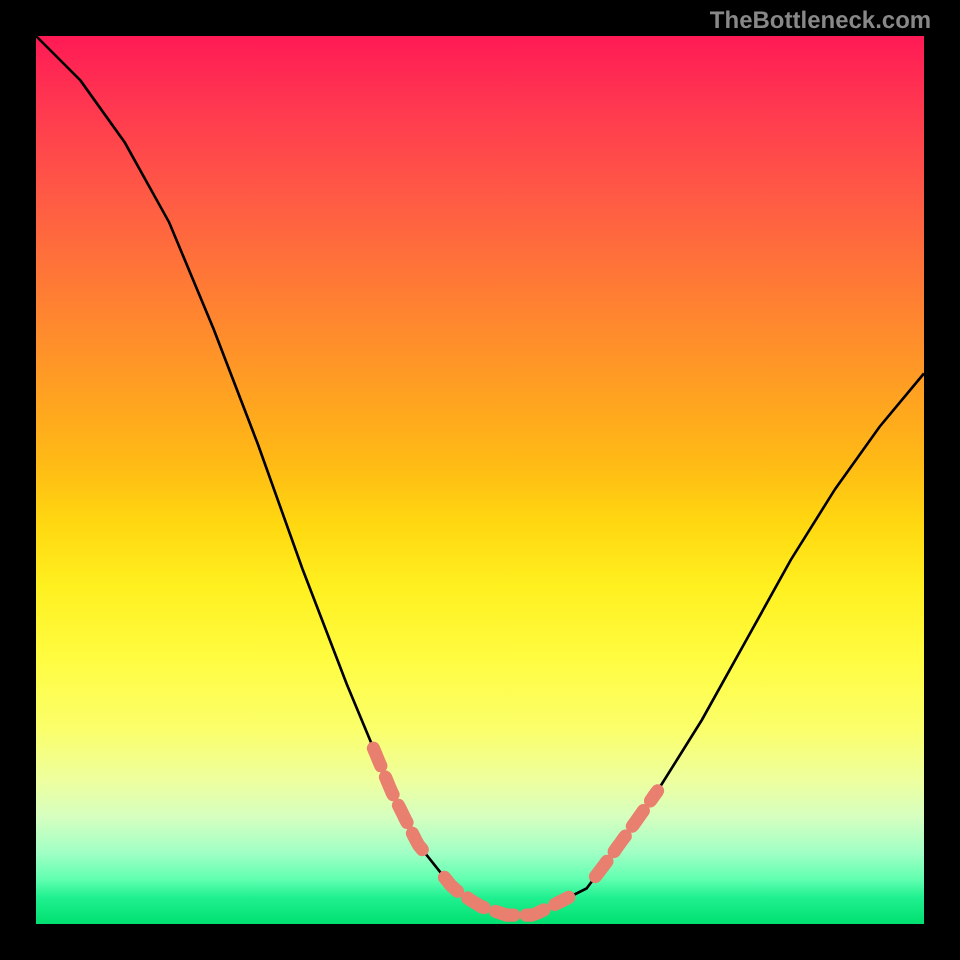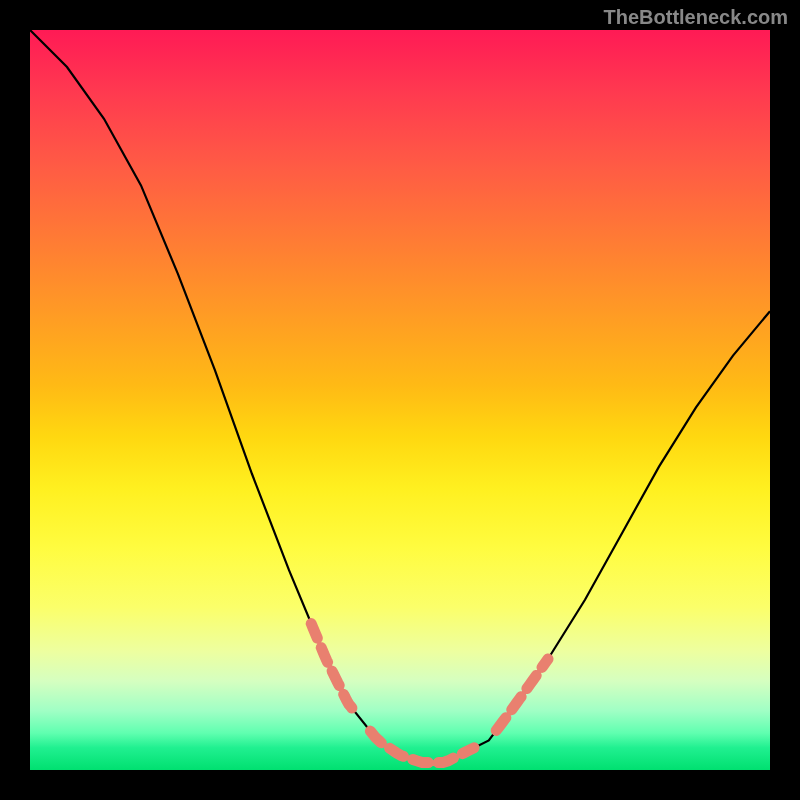--- a/index.html
+++ b/index.html
@@ -7,21 +7,21 @@
     width: 800px;
     height: 800px;
     background: #000;
     position: relative;
     overflow: hidden;
     font-family: Arial, sans-serif;
   }
   .watermark {
     position: absolute;
     top: 6px;
-    right: 12px;
+    right: 24px;
     color: #888;
     font-size: 20px;
     font-weight: bold;
     z-index: 10;
   }
   .plot-area {
     position: absolute;
     left: 30px;
     top: 30px;
     width: 740px;

